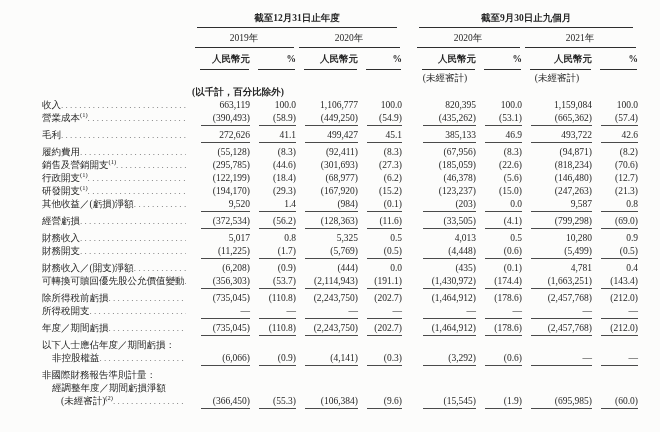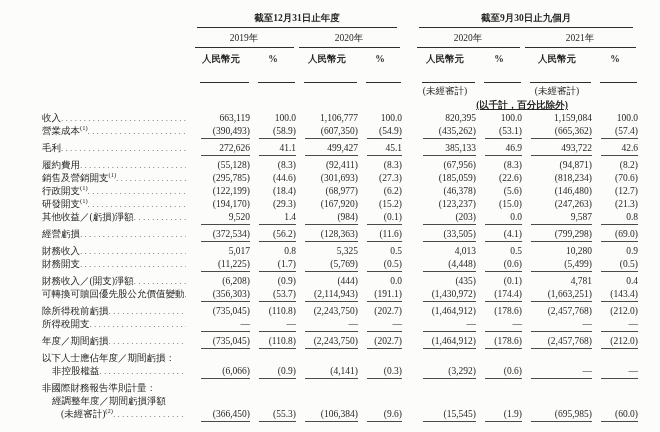--- a/index.html
+++ b/index.html
@@ -15,24 +15,24 @@
     margin:11px 0 0 42px;width:596px;
   }
   th,td{padding:1px 0;vertical-align:bottom;font-weight:normal;text-align:left;}
   .num{text-align:right;position:relative;}
   .sp{width:12px;}
   
   th.grp{font-weight:bold;text-align:center;position:relative;padding:2px 0 4px;}
   th.grp::after{content:"";position:absolute;left:5px;right:5px;bottom:0;border-bottom:1.6px solid #2e2e2e;}
   th.year{font-weight:normal;text-align:center;position:relative;padding:5px 0 4px;}
   th.year::after{content:"";position:absolute;left:3px;right:2px;bottom:0;border-bottom:1px solid #2e2e2e;}
-  th.colh{font-weight:bold;text-align:center;position:relative;padding:6px 0 18px;}
+  th.colh{font-weight:bold;text-align:right;position:relative;padding:6px 0 5px;}
   th.colh::after{content:"";position:absolute;left:8px;right:1px;bottom:0;border-bottom:1px solid #2e2e2e;}
   th.unaud{font-weight:normal;text-align:center;padding:3px 0 1px;}
-  th.note{font-weight:bold;text-align:right;padding:2px 70px 1px 0;text-decoration:underline;}
+  th.note{font-weight:bold;text-align:left;padding:2px 70px 1px 0;}
   
   tr.gap td{padding-top:4px;}
   tr.bold{font-weight:bold;}
   tr.rule td{padding-bottom:2px;}
   tr.rule td.num::after{content:"";position:absolute;left:9px;right:0;bottom:0;border-bottom:1px solid #4a4a4a;}
   td.label .lwrap{display:flex;align-items:baseline;overflow:hidden;padding-right:6px;}
   .lwrap.ind1{padding-left:10px;}
   .lwrap.ind2{padding-left:19px;}
   .lt{white-space:nowrap;}
   sup{font-size:6.5px;line-height:0;}
@@ -119,21 +119,21 @@
   </tr>
       <tr class="rule">
     <td class="label">
       <div class="lwrap">
         <span class="lt"><span class="label-text">營業成本</span><sup>(1)</sup></span>
         <span class="dots"></span>
       </div>
     </td>
     <td class="num">(390,493)</td>
     <td class="num">(58.9)</td>
-    <td class="num">(607,350)</td>
+    <td class="num">(449,250)</td>
     <td class="num">(54.9)</td>
     <td class="sp"></td>
     <td class="num">(435,262)</td>
     <td class="num">(53.1)</td>
     <td class="num">(665,362)</td>
     <td class="num">(57.4)</td>
   </tr>
       <tr class="bold gap rule">
     <td class="label">
       <div class="lwrap">

